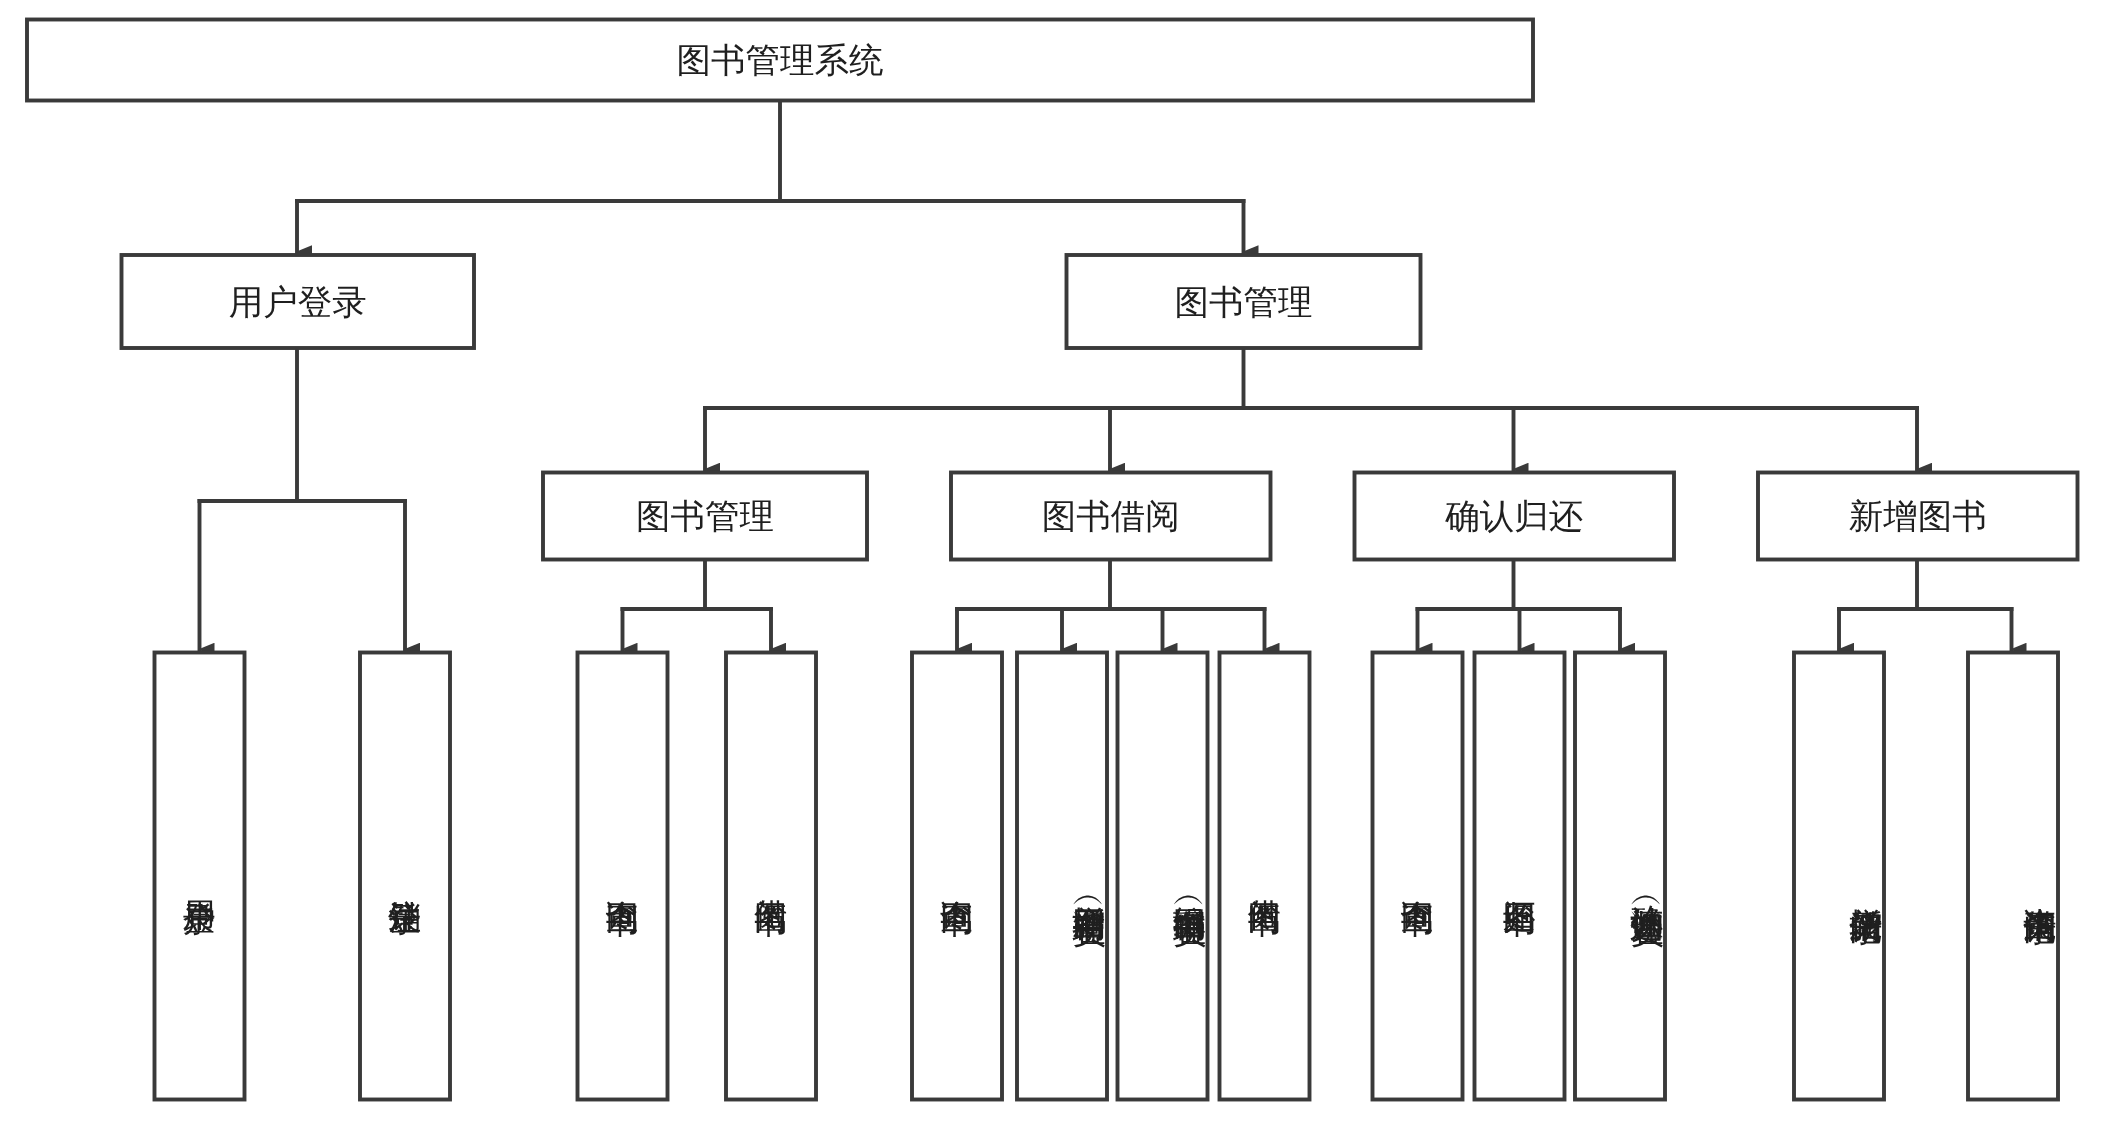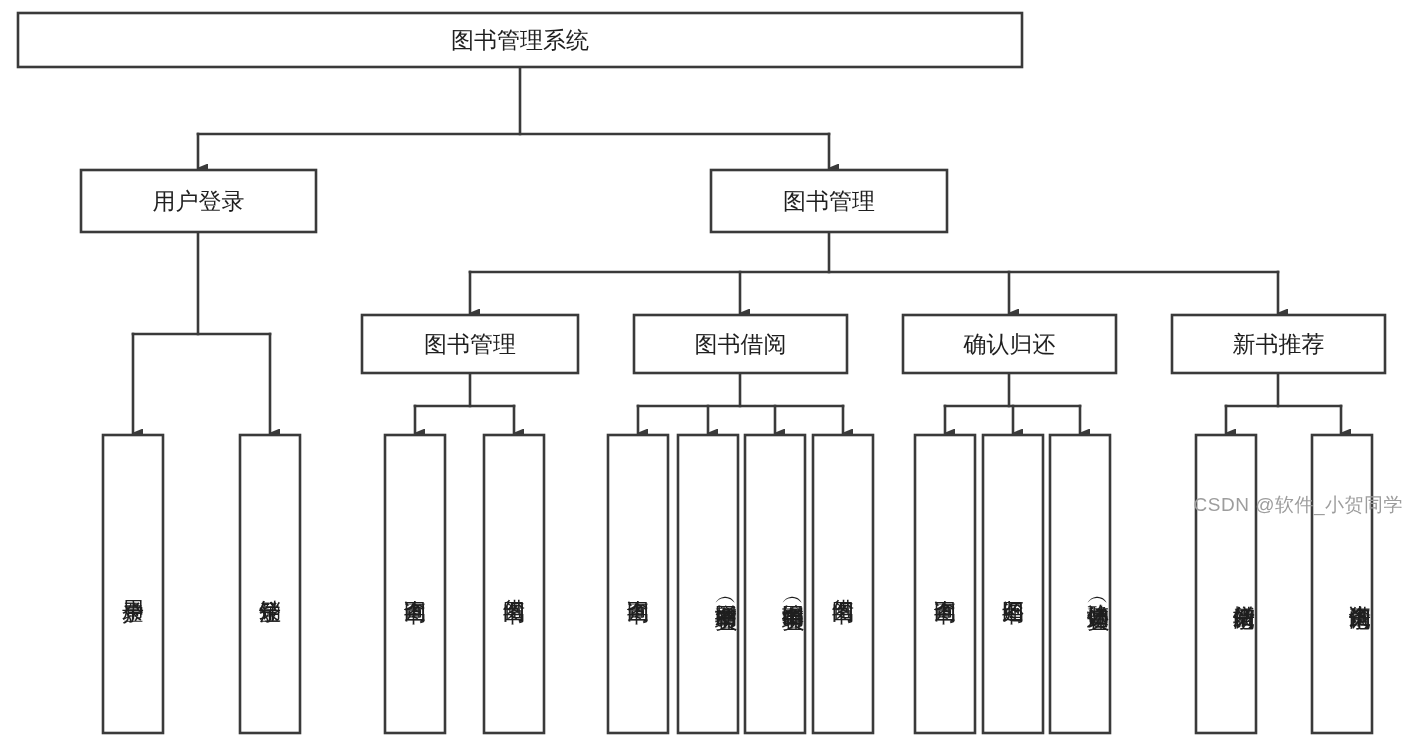--- a/index.html
+++ b/index.html
@@ -147,30 +147,29 @@
       </g>
   </svg>
 
   <div id="label-layer">
       <div class="hlabel-wrap" style="left: 18px; top: 13px; width: 1004px; height: 54px;">图书管理系统</div>
       <div class="hlabel-wrap" style="left: 81px; top: 170px; width: 235px; height: 62px;">用户登录</div>
       <div class="hlabel-wrap" style="left: 711px; top: 170px; width: 236px; height: 62px;">图书管理</div>
       <div class="hlabel-wrap" style="left: 362px; top: 315px; width: 216px; height: 58px;">图书管理</div>
       <div class="hlabel-wrap" style="left: 634px; top: 315px; width: 213px; height: 58px; text-align: right;">图书借阅</div>
       <div class="hlabel-wrap" style="left: 903px; top: 315px; width: 213px; height: 58px;">确认归还</div>
-      <div class="hlabel-wrap" style="left: 1172px; top: 315px; width: 213px; height: 58px;">新书推荐</div>
+      <div class="hlabel-wrap" style="left: 1172px; top: 315px; width: 213px; height: 58px;">新增图书</div>
       <div class="vlabel-wrap" style="left: 103px; top: 435px; width: 60px; height: 298px; padding-top: 0px; align-items: center;">用户登录</div>
       <div class="vlabel-wrap" style="left: 240px; top: 435px; width: 60px; height: 298px; padding-top: 0px; align-items: center;">注销登录</div>
       <div class="vlabel-wrap" style="left: 385px; top: 435px; width: 60px; height: 298px; padding-top: 0px; align-items: center;">查询图书</div>
       <div class="vlabel-wrap" style="left: 484px; top: 435px; width: 60px; height: 298px; padding-top: 0px; align-items: center;">借阅图书</div>
       <div class="vlabel-wrap" style="left: 608px; top: 435px; width: 60px; height: 298px; padding-top: 0px; align-items: center;">查询图书</div>
       <div class="vlabel-wrap" style="left: 678px; top: 435px; width: 60px; height: 298px; padding-top: 6px;">新增图书（管理员）</div>
       <div class="vlabel-wrap" style="left: 745px; top: 435px; width: 60px; height: 298px; padding-top: 6px;">编辑图书（管理员）</div>
       <div class="vlabel-wrap" style="left: 813px; top: 435px; width: 60px; height: 298px; padding-top: 0px; align-items: center;">借阅图书</div>
       <div class="vlabel-wrap" style="left: 915px; top: 435px; width: 60px; height: 298px; padding-top: 0px; align-items: center;">查询图书</div>
       <div class="vlabel-wrap" style="left: 983px; top: 435px; width: 60px; height: 298px; padding-top: 0px; align-items: center;">归还图书</div>
       <div class="vlabel-wrap" style="left: 1050px; top: 435px; width: 60px; height: 298px; padding-top: 6px;">确认归还（管理员）</div>
       <div class="vlabel-wrap" style="left: 1196px; top: 435px; width: 60px; height: 298px; padding-top: 6px;">新增借阅记录</div>
       <div class="vlabel-wrap" style="left: 1312px; top: 435px; width: 60px; height: 298px; padding-top: 6px;">查询借阅记录</div>
     </div>
 
-  <div id="watermark">CSDN @软件_小贺同学</div>
 </div>
 
 </body></html>

